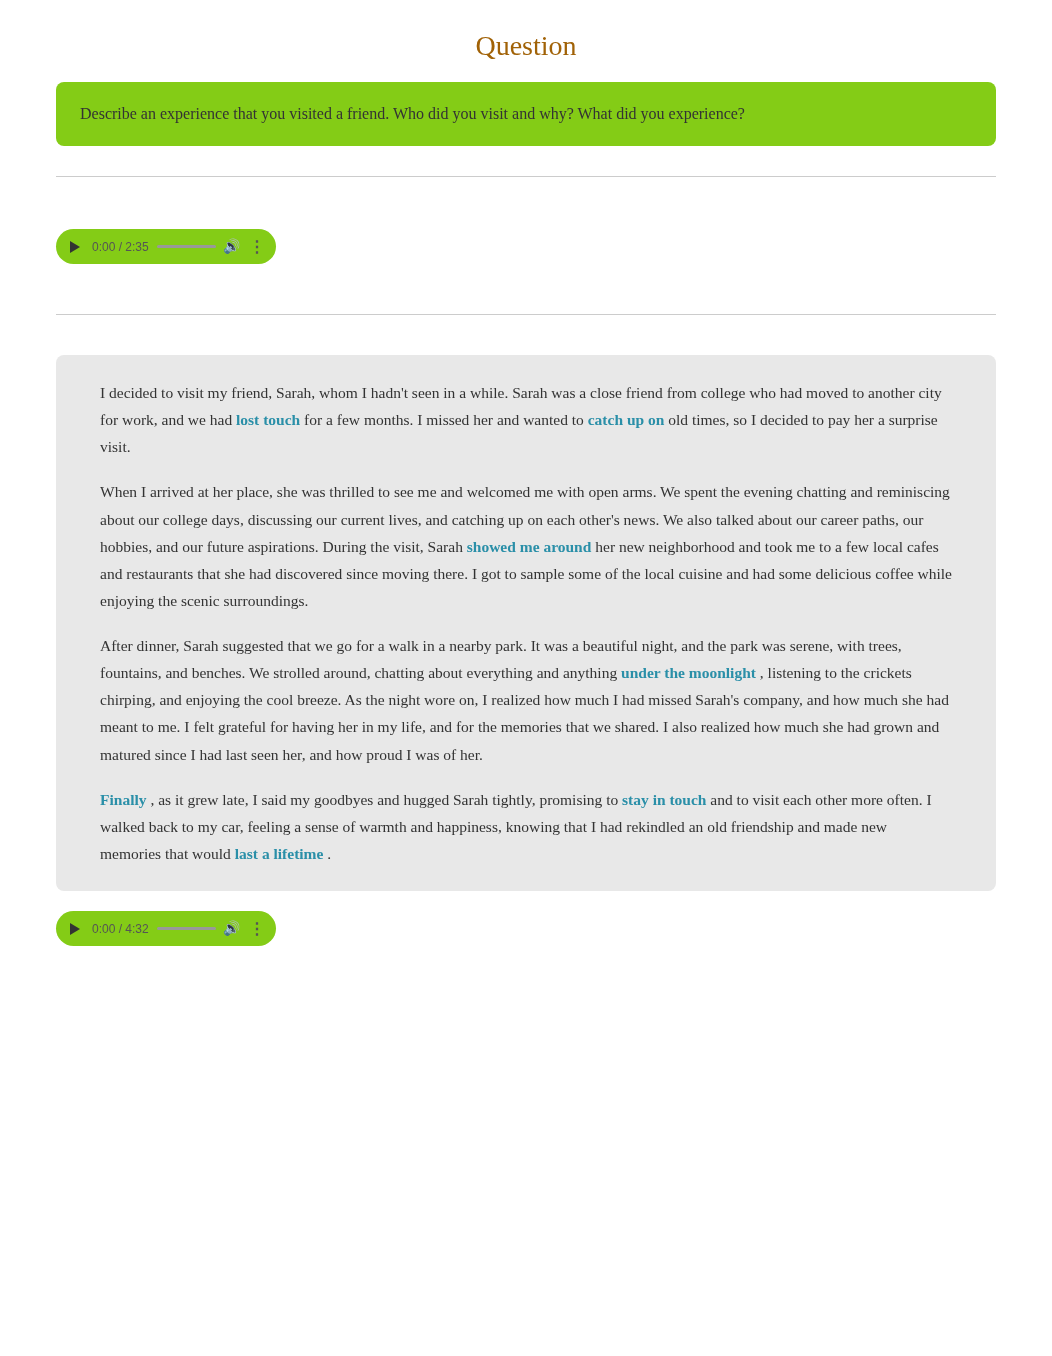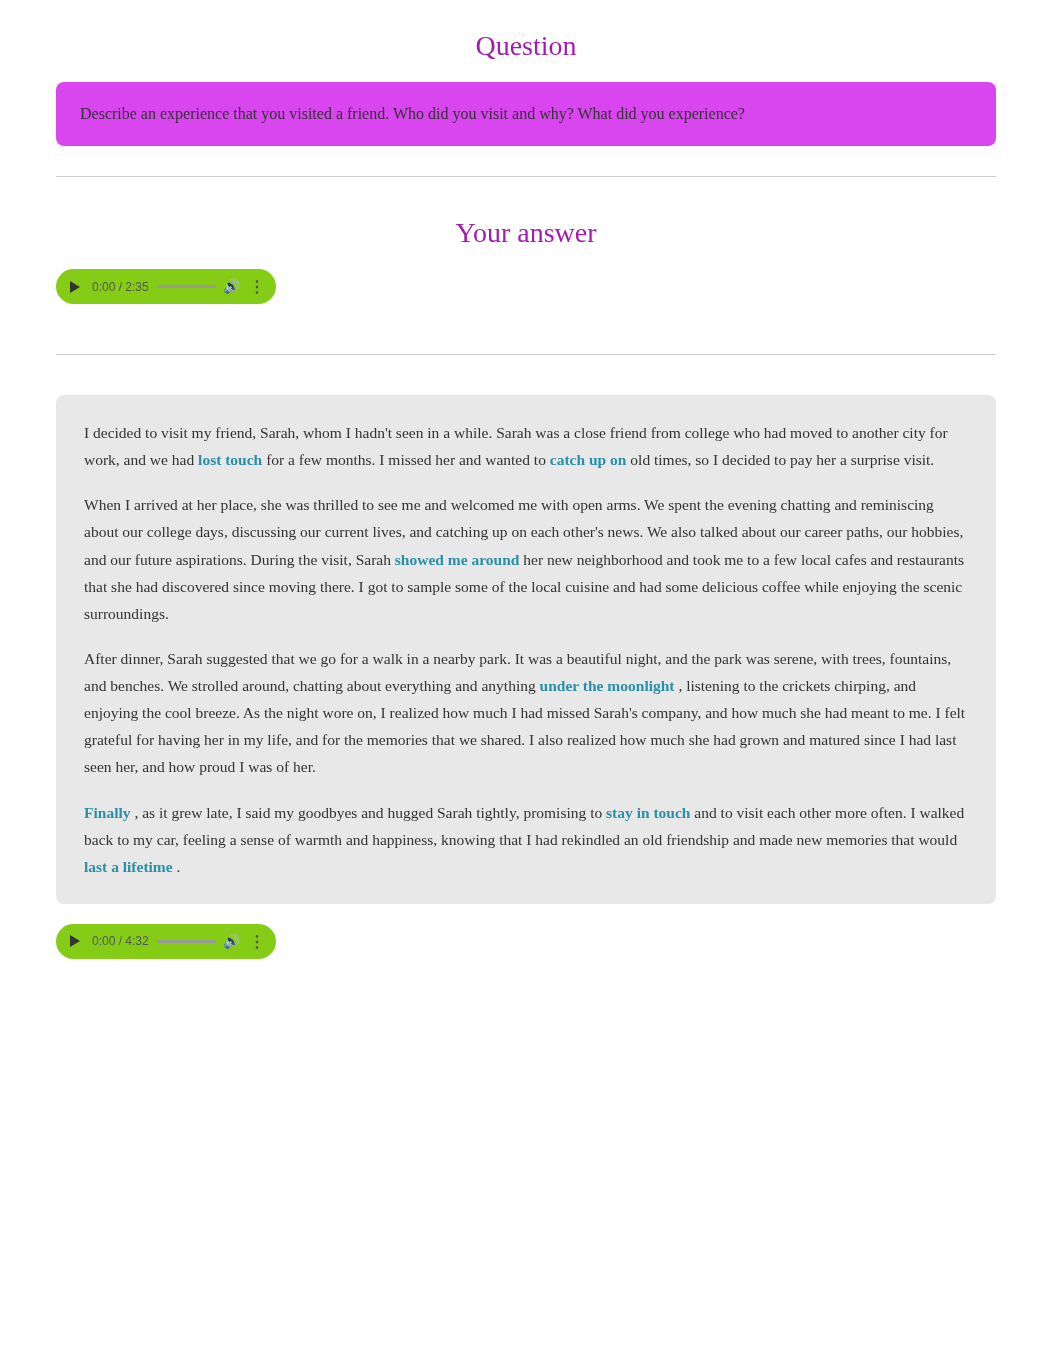--- a/index.html
+++ b/index.html
@@ -12,26 +12,26 @@
     }
     .page-container {
       max-width: 980px;
       margin: 0 auto;
       padding: 30px 20px;
     }
     .section-title {
       text-align: center;
       font-size: 28px;
       font-weight: 400;
-      color: #a21caf;
+      color: #a16207;
       margin-bottom: 20px;
       font-family: Georgia, serif;
     }
     .question-box {
-      background: #d946ef;
+      background: #84cc16;
       border-radius: 8px;
       padding: 20px 24px;
       margin-bottom: 30px;
       font-size: 16px;
       color: #333;
       line-height: 1.5;
     }
     .divider {
       border: none;
       border-top: 1.5px solid #ccc;
@@ -100,21 +100,21 @@
       font-size: 16px;
       color: #555;
       cursor: pointer;
       flex-shrink: 0;
       font-weight: bold;
       letter-spacing: 1px;
     }
     .sample-answer-box {
       background: #e8e8e8;
       border-radius: 8px;
-      padding: 24px 28px;
+      padding: 24px 44px;
       margin-bottom: 20px;
       font-size: 15.5px;
       line-height: 1.75;
       color: #333;
     }
     .sample-answer-box p {
       margin-bottom: 18px;
     }
     .sample-answer-box p:last-child {
       margin-bottom: 0;
@@ -134,21 +134,20 @@
 
   <h1 class="section-title">Question</h1>
 
   <div class="question-box">
     <span>Describe an experience that you visited a friend. Who did you visit and why? What did you experience?</span>
   </div>
 
   <hr class="divider">
 
   <div class="your-answer-section">
-    <h2 class="section-title">Your answer</h2>
 
     <div class="audio-player">
       <div class="play-btn">
         <div class="play-icon"></div>
       </div>
       <span class="time-label">0:00 / 2:35</span>
       <div class="progress-bar-container">
         <div class="progress-fill"></div>
       </div>
       <span class="volume-icon">🔊</span>

